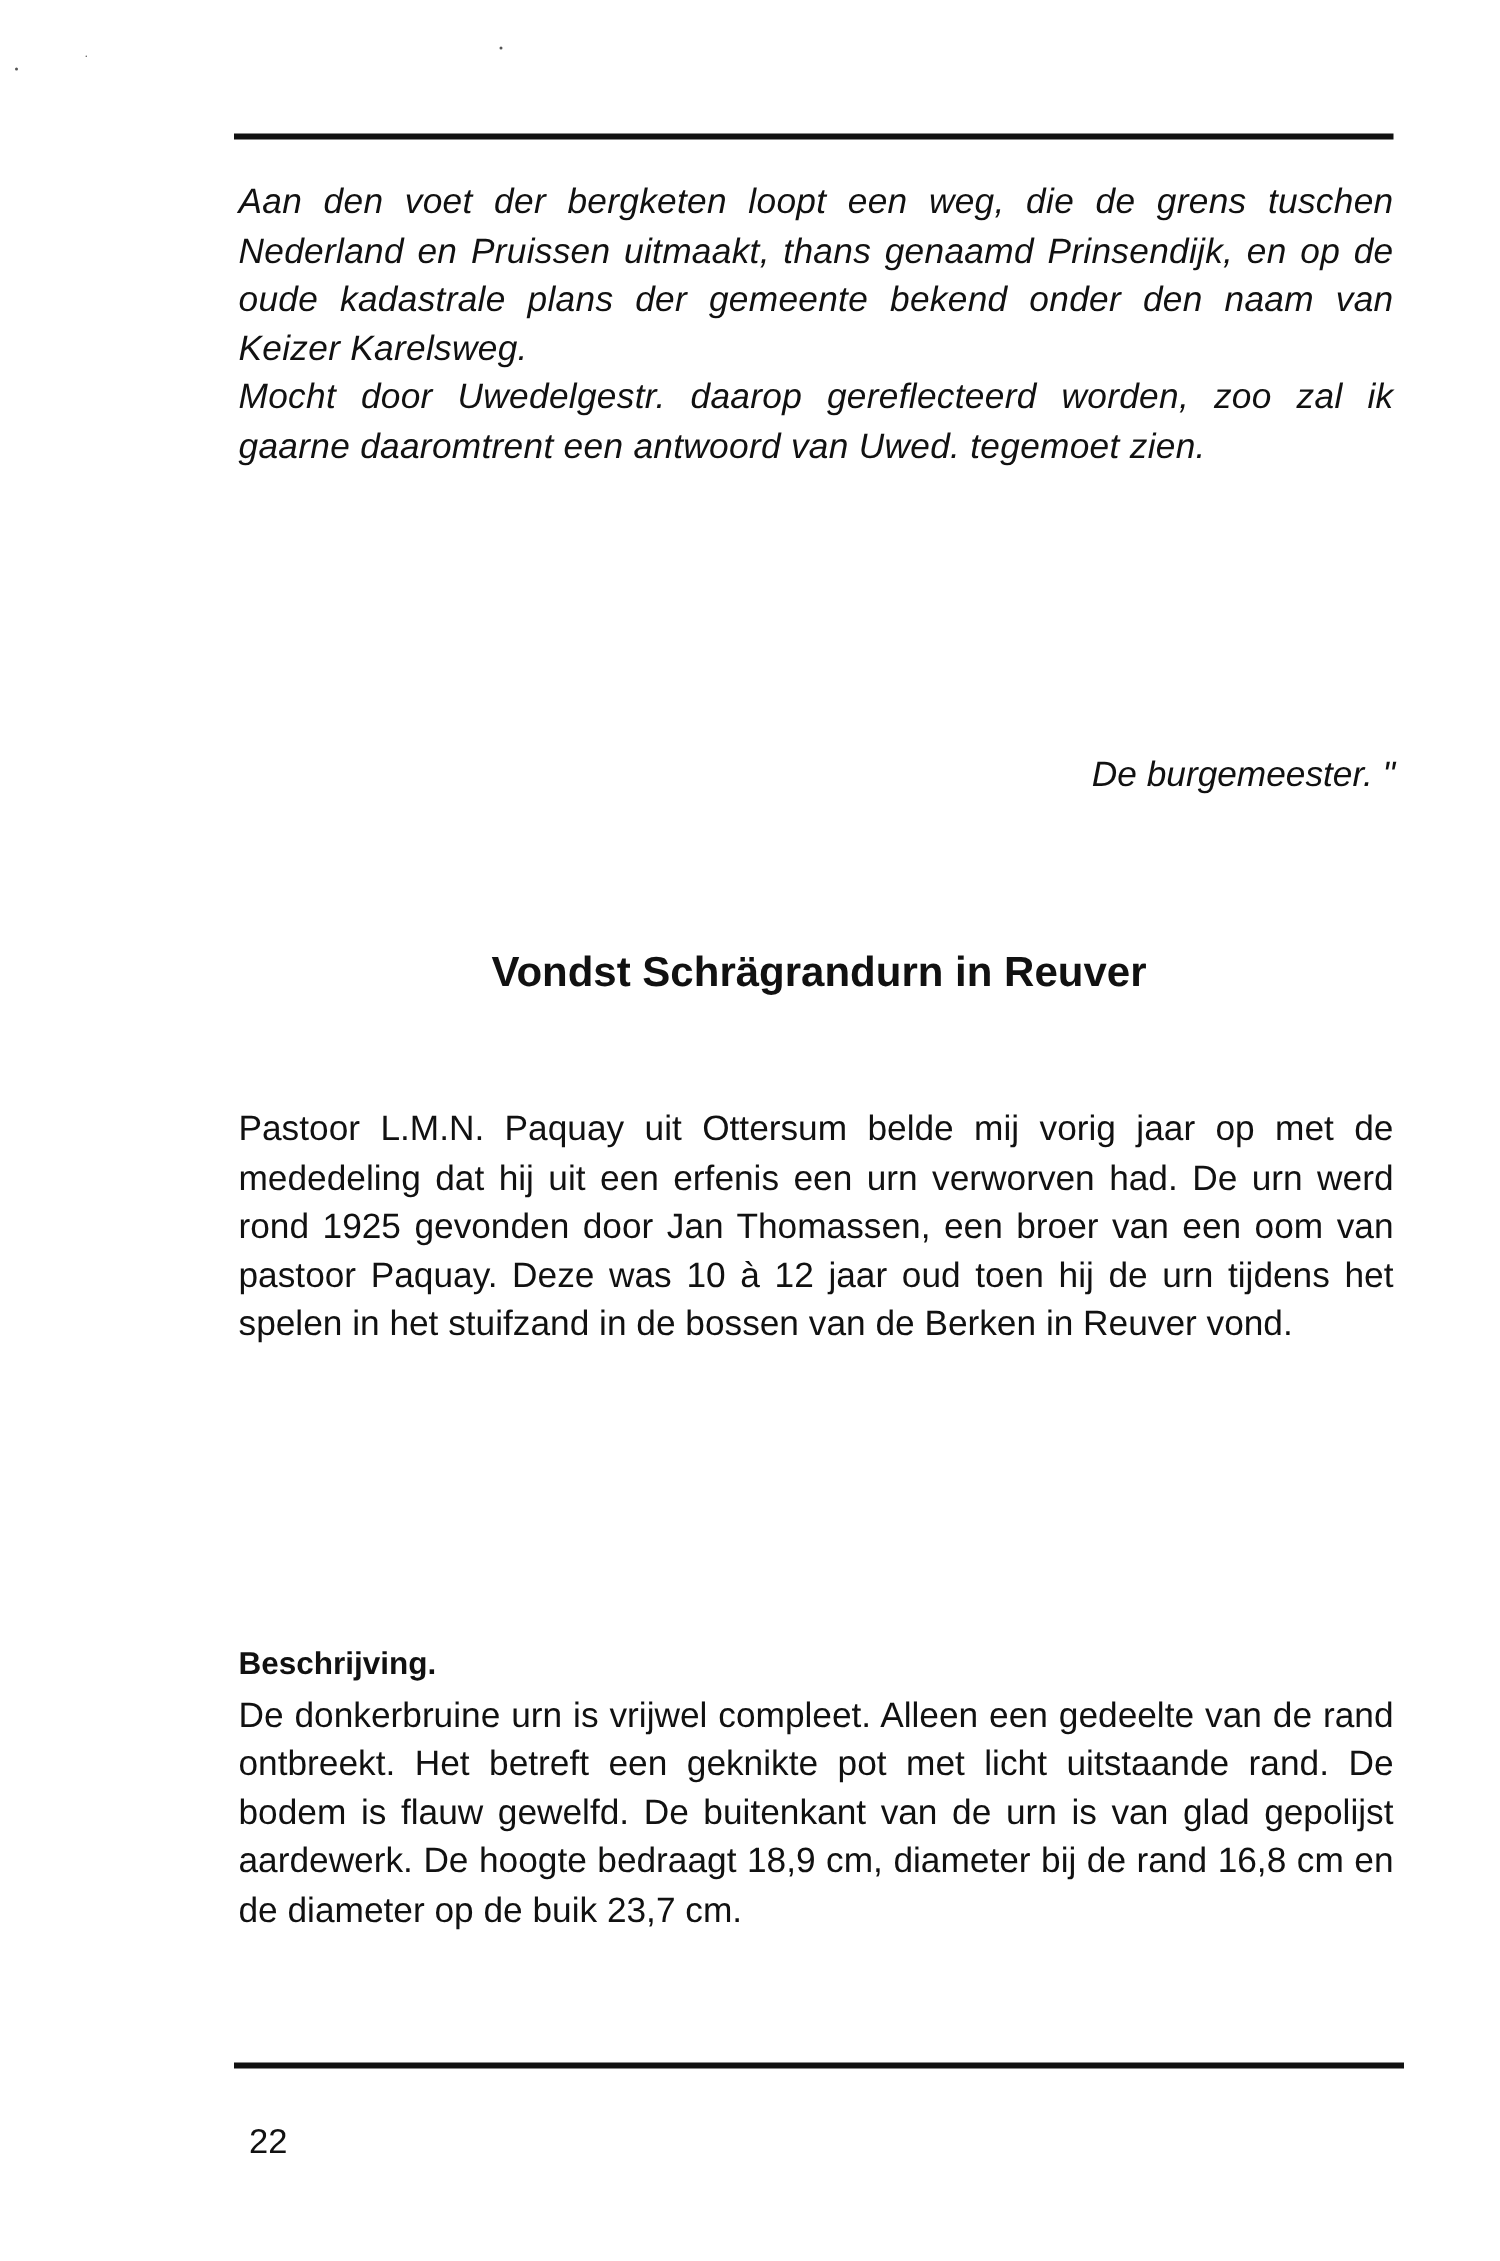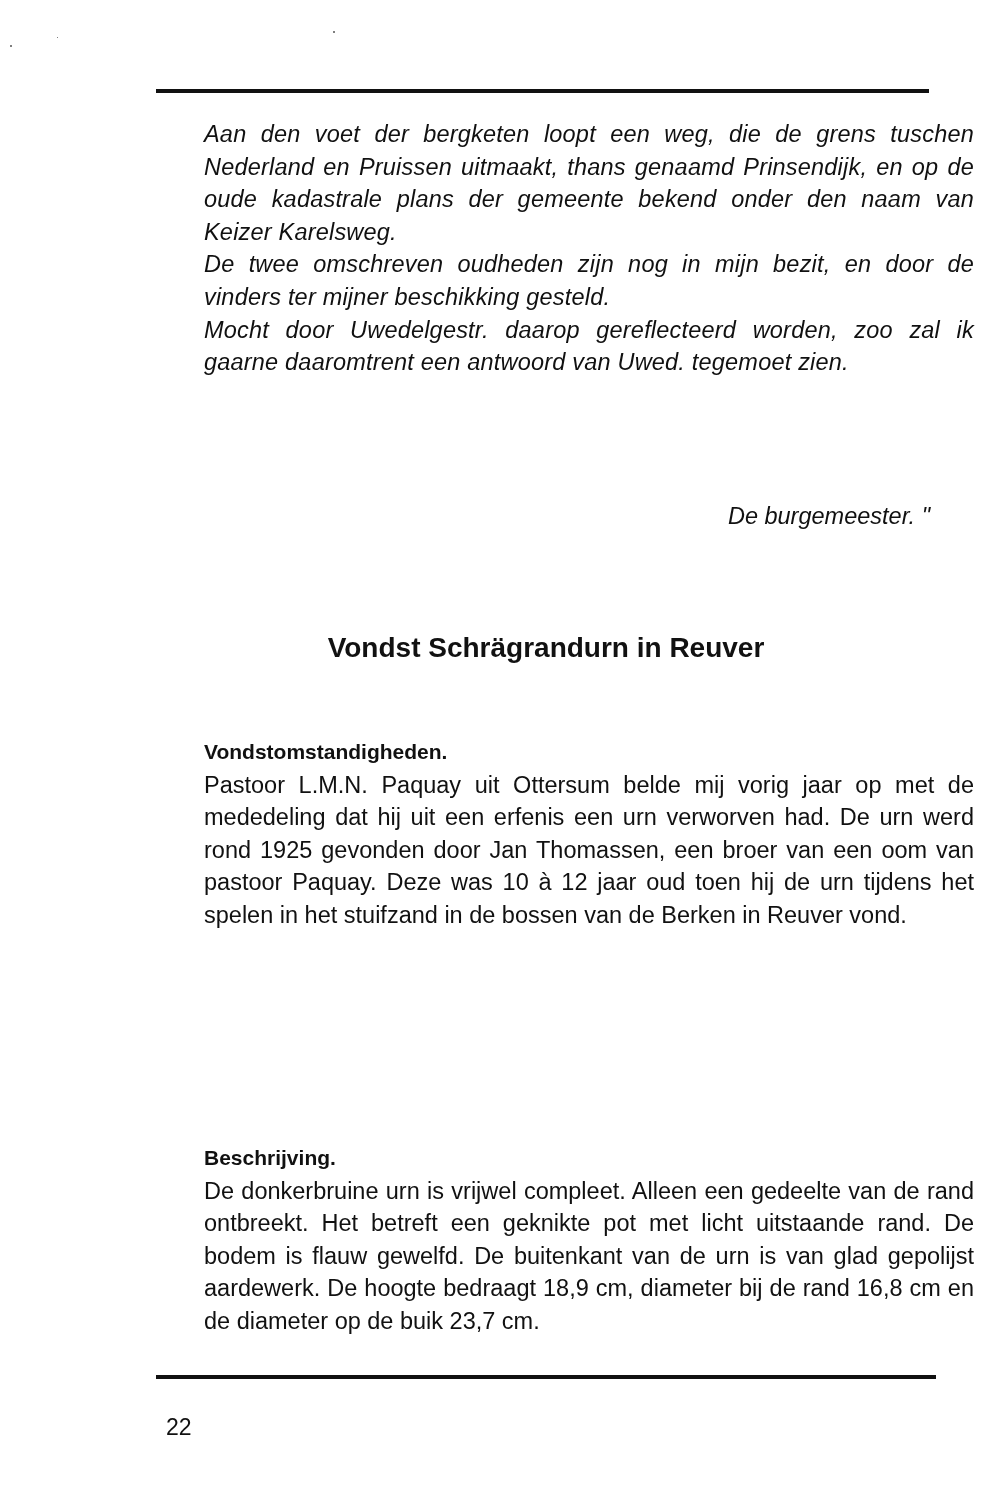--- a/index.html
+++ b/index.html
@@ -24,21 +24,20 @@
     .rule.bottom { left: 156px; top: 1375px; width: 780px; }
 
     .block {
       position: absolute;
       left: 159px;
       width: 770px;
       font-size: 23.5px;
       line-height: 32.6px;
       text-align: justify;
       text-align-last: left;
-      margin-left: 45px;
     }
     .italic {
       font-style: italic;
       letter-spacing: 0.2px;
     }
     .block p { margin: 0; }
     .letter { top: 118px; }
     .signature {
       position: absolute;
       right: 70px;
@@ -53,21 +52,21 @@
       top: 632px;
       text-align: center;
       font-size: 28px;
       font-weight: bold;
     }
     .subhead {
       font-weight: bold;
       font-size: 21px;
     }
     .sec1 { top: 736px; }
-    .sec2 { top: 1142px; }
+    .sec2 { top: 1094px; }
     .page-number {
       position: absolute;
       left: 166px;
       top: 1414px;
       font-size: 23px;
       text-align: right;
     }
     .speck {
       position: absolute;
       width: 2px;
@@ -80,30 +79,28 @@
 <body>
 
 <span class="speck" style="left:10px;top:45px;"></span>
 <span class="speck" style="left:57px;top:37px;width:1px;height:1px;"></span>
 <span class="speck" style="left:333px;top:31px;"></span>
 
 <div class="rule top"></div>
 
 <div class="block italic letter">
   <p>Aan den voet der bergketen loopt een weg, die de grens tuschen Nederland en Pruissen uitmaakt, thans genaamd Prinsendijk, en op de oude kadastrale plans der gemeente bekend onder den naam van Keizer Karelsweg.</p>
-  <p>De twee omschreven oudheden zijn nog in mijn bezit, en door de vinders ter mijner beschikking gesteld.</p>
   <p>Mocht door Uwedelgestr. daarop gereflecteerd worden, zoo zal ik gaarne daaromtrent een antwoord van Uwed. tegemoet zien.</p>
 </div>
 
 <div class="signature">De burgemeester. "</div>
 
 <h1 class="title" style="margin:0;">Vondst Schrägrandurn in Reuver</h1>
 
 <div class="block sec1">
-  <p class="subhead">Vondstomstandigheden.</p>
   <p>Pastoor L.M.N. Paquay uit Ottersum belde mij vorig jaar op met de mededeling dat hij uit een erfenis een urn verworven had. De urn werd rond 1925 gevonden door Jan Thomassen, een broer van een oom van pastoor Paquay. Deze was 10 à 12 jaar oud toen hij de urn tijdens het spelen in het stuifzand in de bossen van de Berken in Reuver vond.</p>
 </div>
 
 <div class="block sec2">
   <p class="subhead">Beschrijving.</p>
   <p>De donkerbruine urn is vrijwel compleet. Alleen een gedeelte van de rand ontbreekt. Het betreft een geknikte pot met licht uitstaande rand. De bodem is flauw gewelfd. De buitenkant van de urn is van glad gepolijst aardewerk. De hoogte be­draagt 18,9 cm, diameter bij de rand 16,8 cm en de diameter op de buik 23,7 cm.</p>
 </div>
 
 <div class="rule bottom"></div>
 

